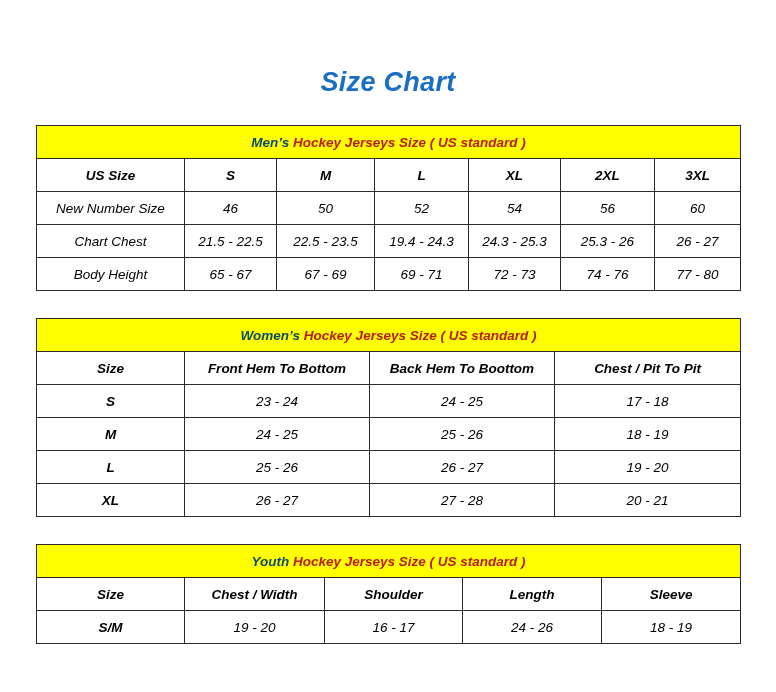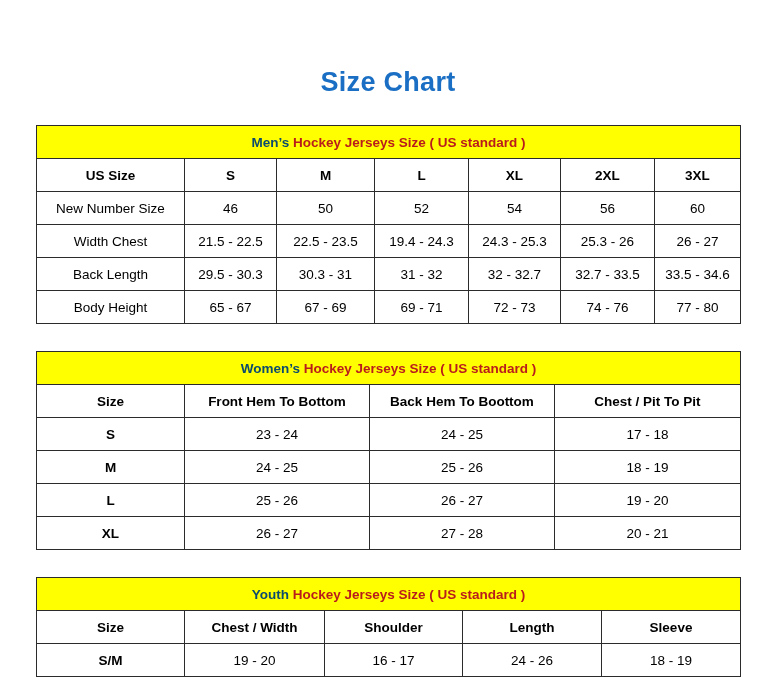--- a/index.html
+++ b/index.html
@@ -13,20 +13,21 @@
     font-family: "Liberation Sans", sans-serif;
     color: #000000;
     position: relative;
     overflow: hidden;
   }
   .page {
     width: 776px;
     height: 692px;
     box-sizing: border-box;
     padding: 0 36px;
+    font-style: italic;
   }
   .title {
     text-align: center;
     color: #1a6fc4;
     font-size: 27px;
     font-weight: bold;
     letter-spacing: 0.3px;
     padding-top: 66px;
     padding-bottom: 0;
     line-height: 32px;
@@ -105,36 +106,27 @@
       <tr>
         <td class="rowlabel">New Number Size</td>
         <td>46</td>
         <td>50</td>
         <td>52</td>
         <td>54</td>
         <td>56</td>
         <td>60</td>
       </tr>
       <tr>
-        <td class="rowlabel">Width Chest</td>
+        <td class="rowlabel">Chart Chest</td>
         <td>21.5 - 22.5</td>
         <td>22.5 - 23.5</td>
         <td>19.4 - 24.3</td>
         <td>24.3 - 25.3</td>
         <td>25.3 - 26</td>
         <td>26 - 27</td>
-      </tr>
-      <tr>
-        <td class="rowlabel">Back Length</td>
-        <td>29.5 - 30.3</td>
-        <td>30.3 - 31</td>
-        <td>31 - 32</td>
-        <td>32 - 32.7</td>
-        <td>32.7 - 33.5</td>
-        <td>33.5 - 34.6</td>
       </tr>
       <tr>
         <td class="rowlabel">Body Height</td>
         <td>65 - 67</td>
         <td>67 - 69</td>
         <td>69 - 71</td>
         <td>72 - 73</td>
         <td>74 - 76</td>
         <td>77 - 80</td>
       </tr>

